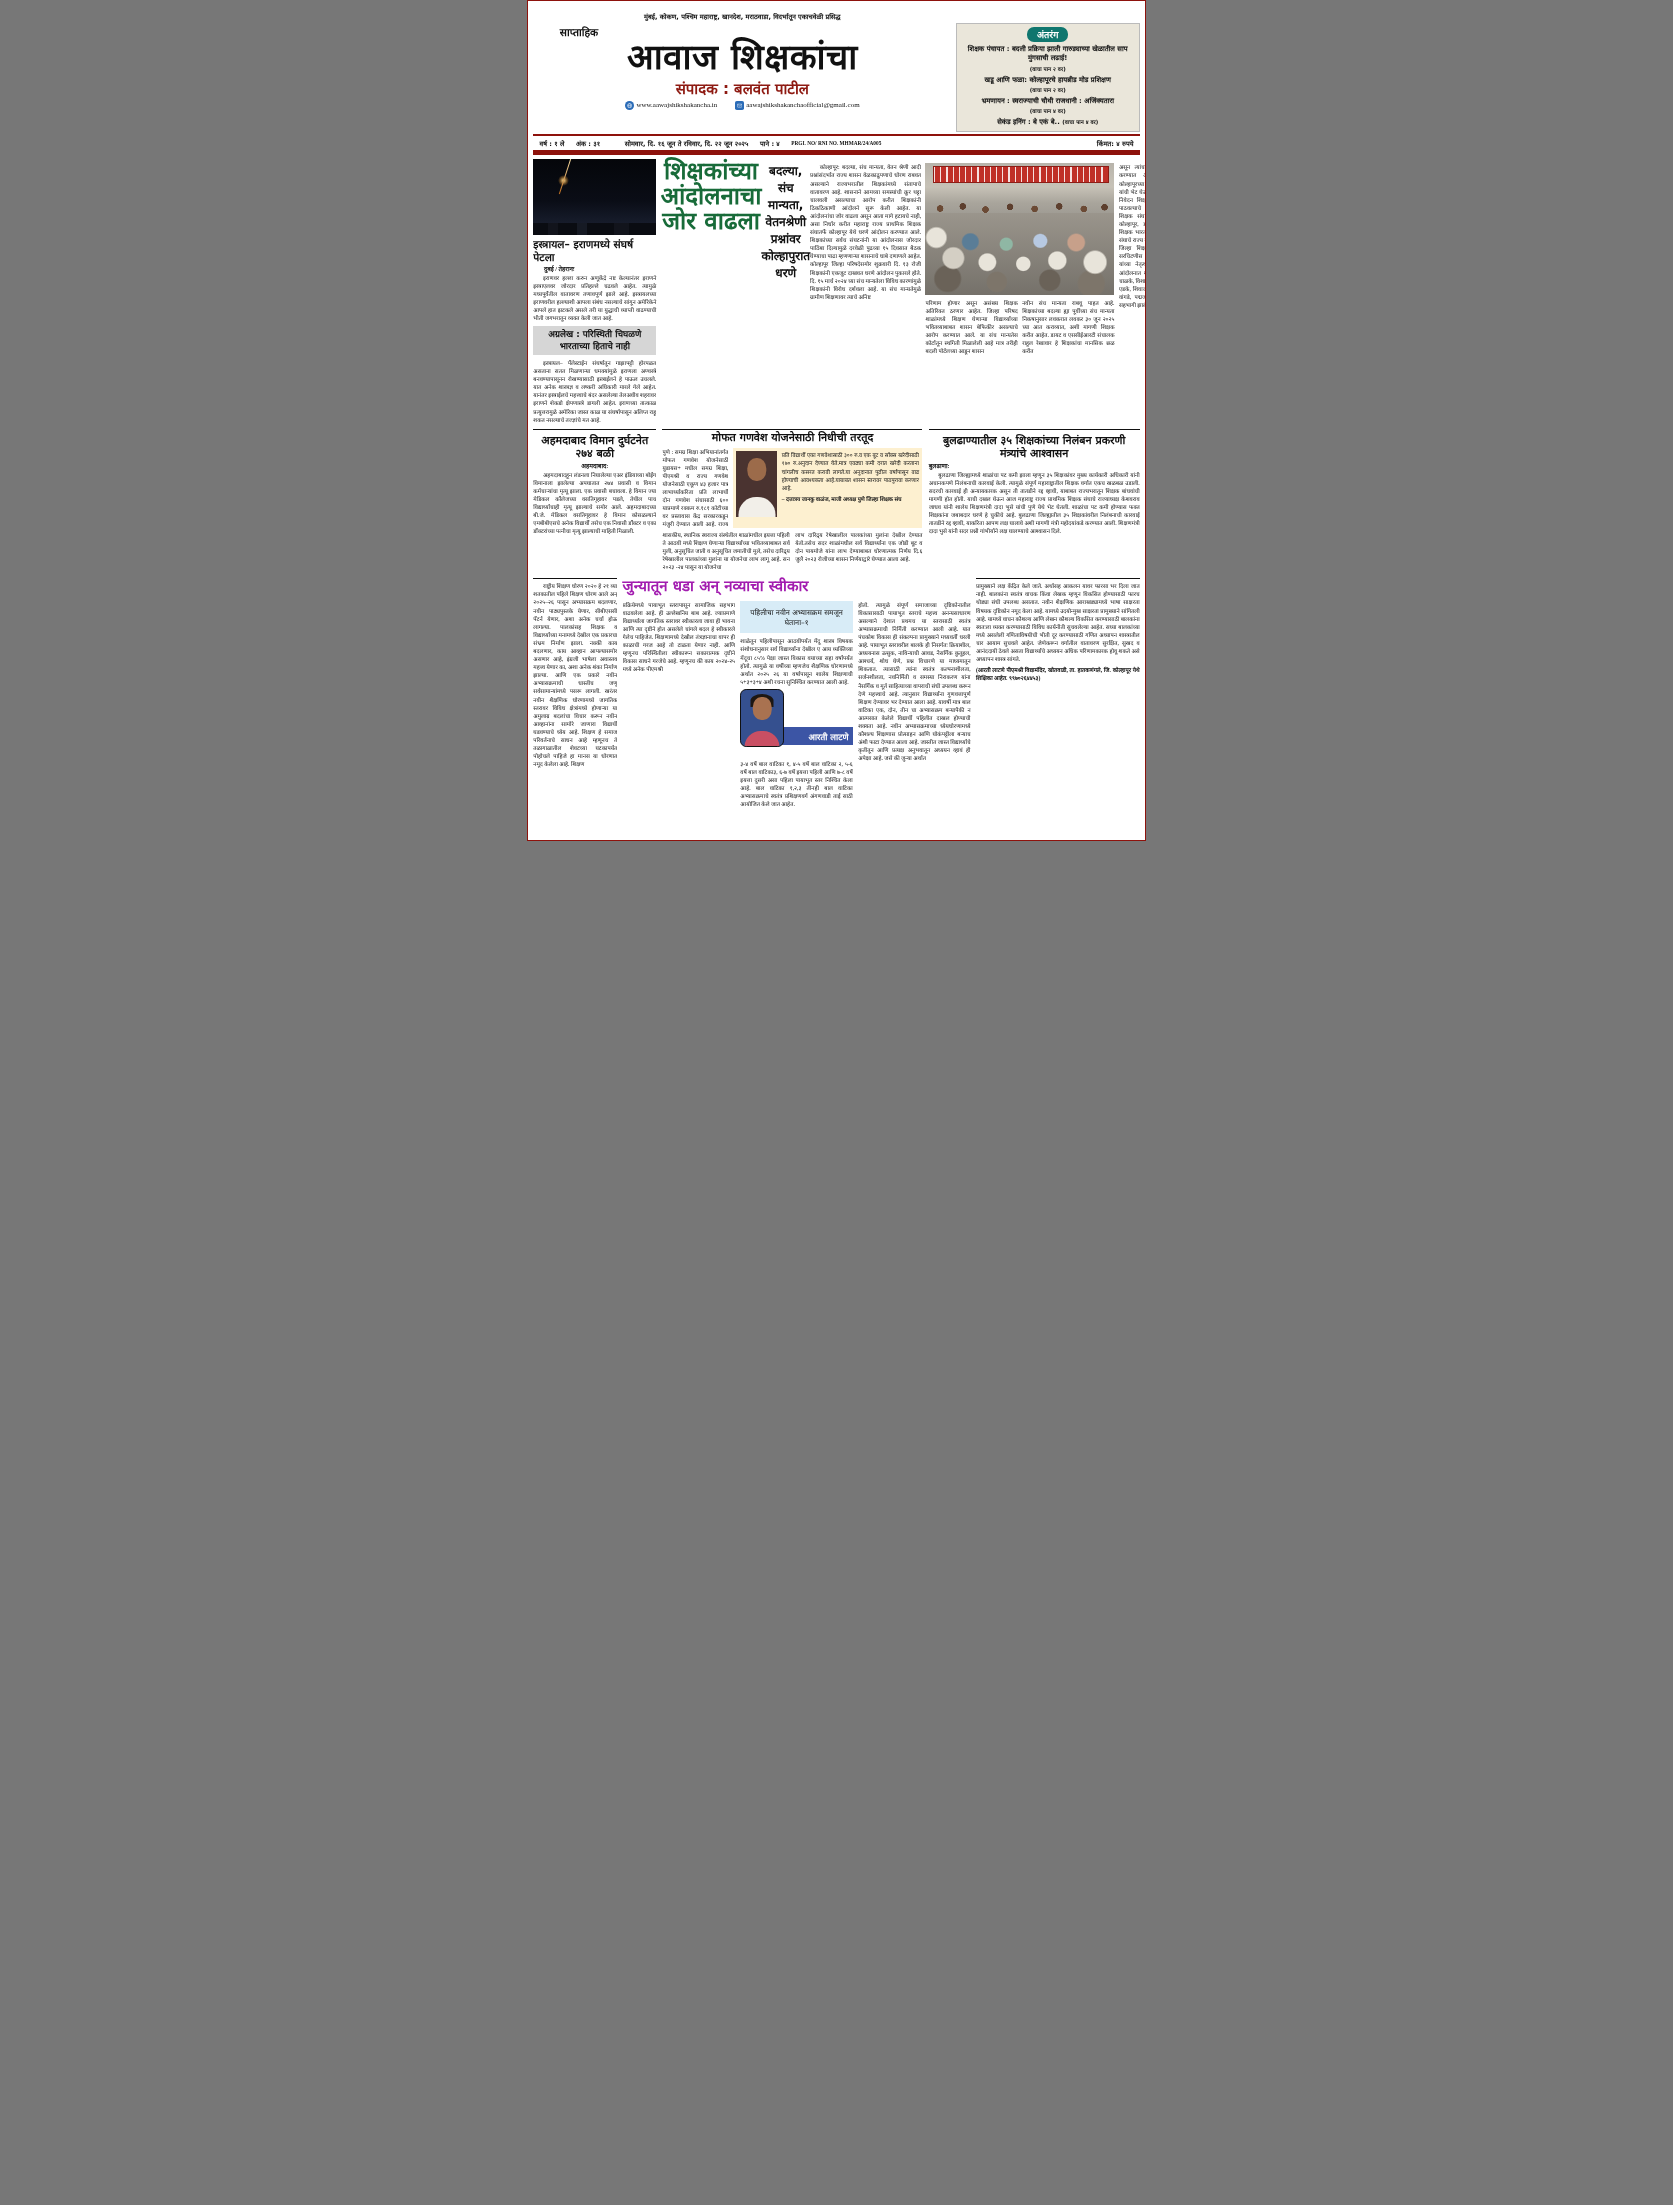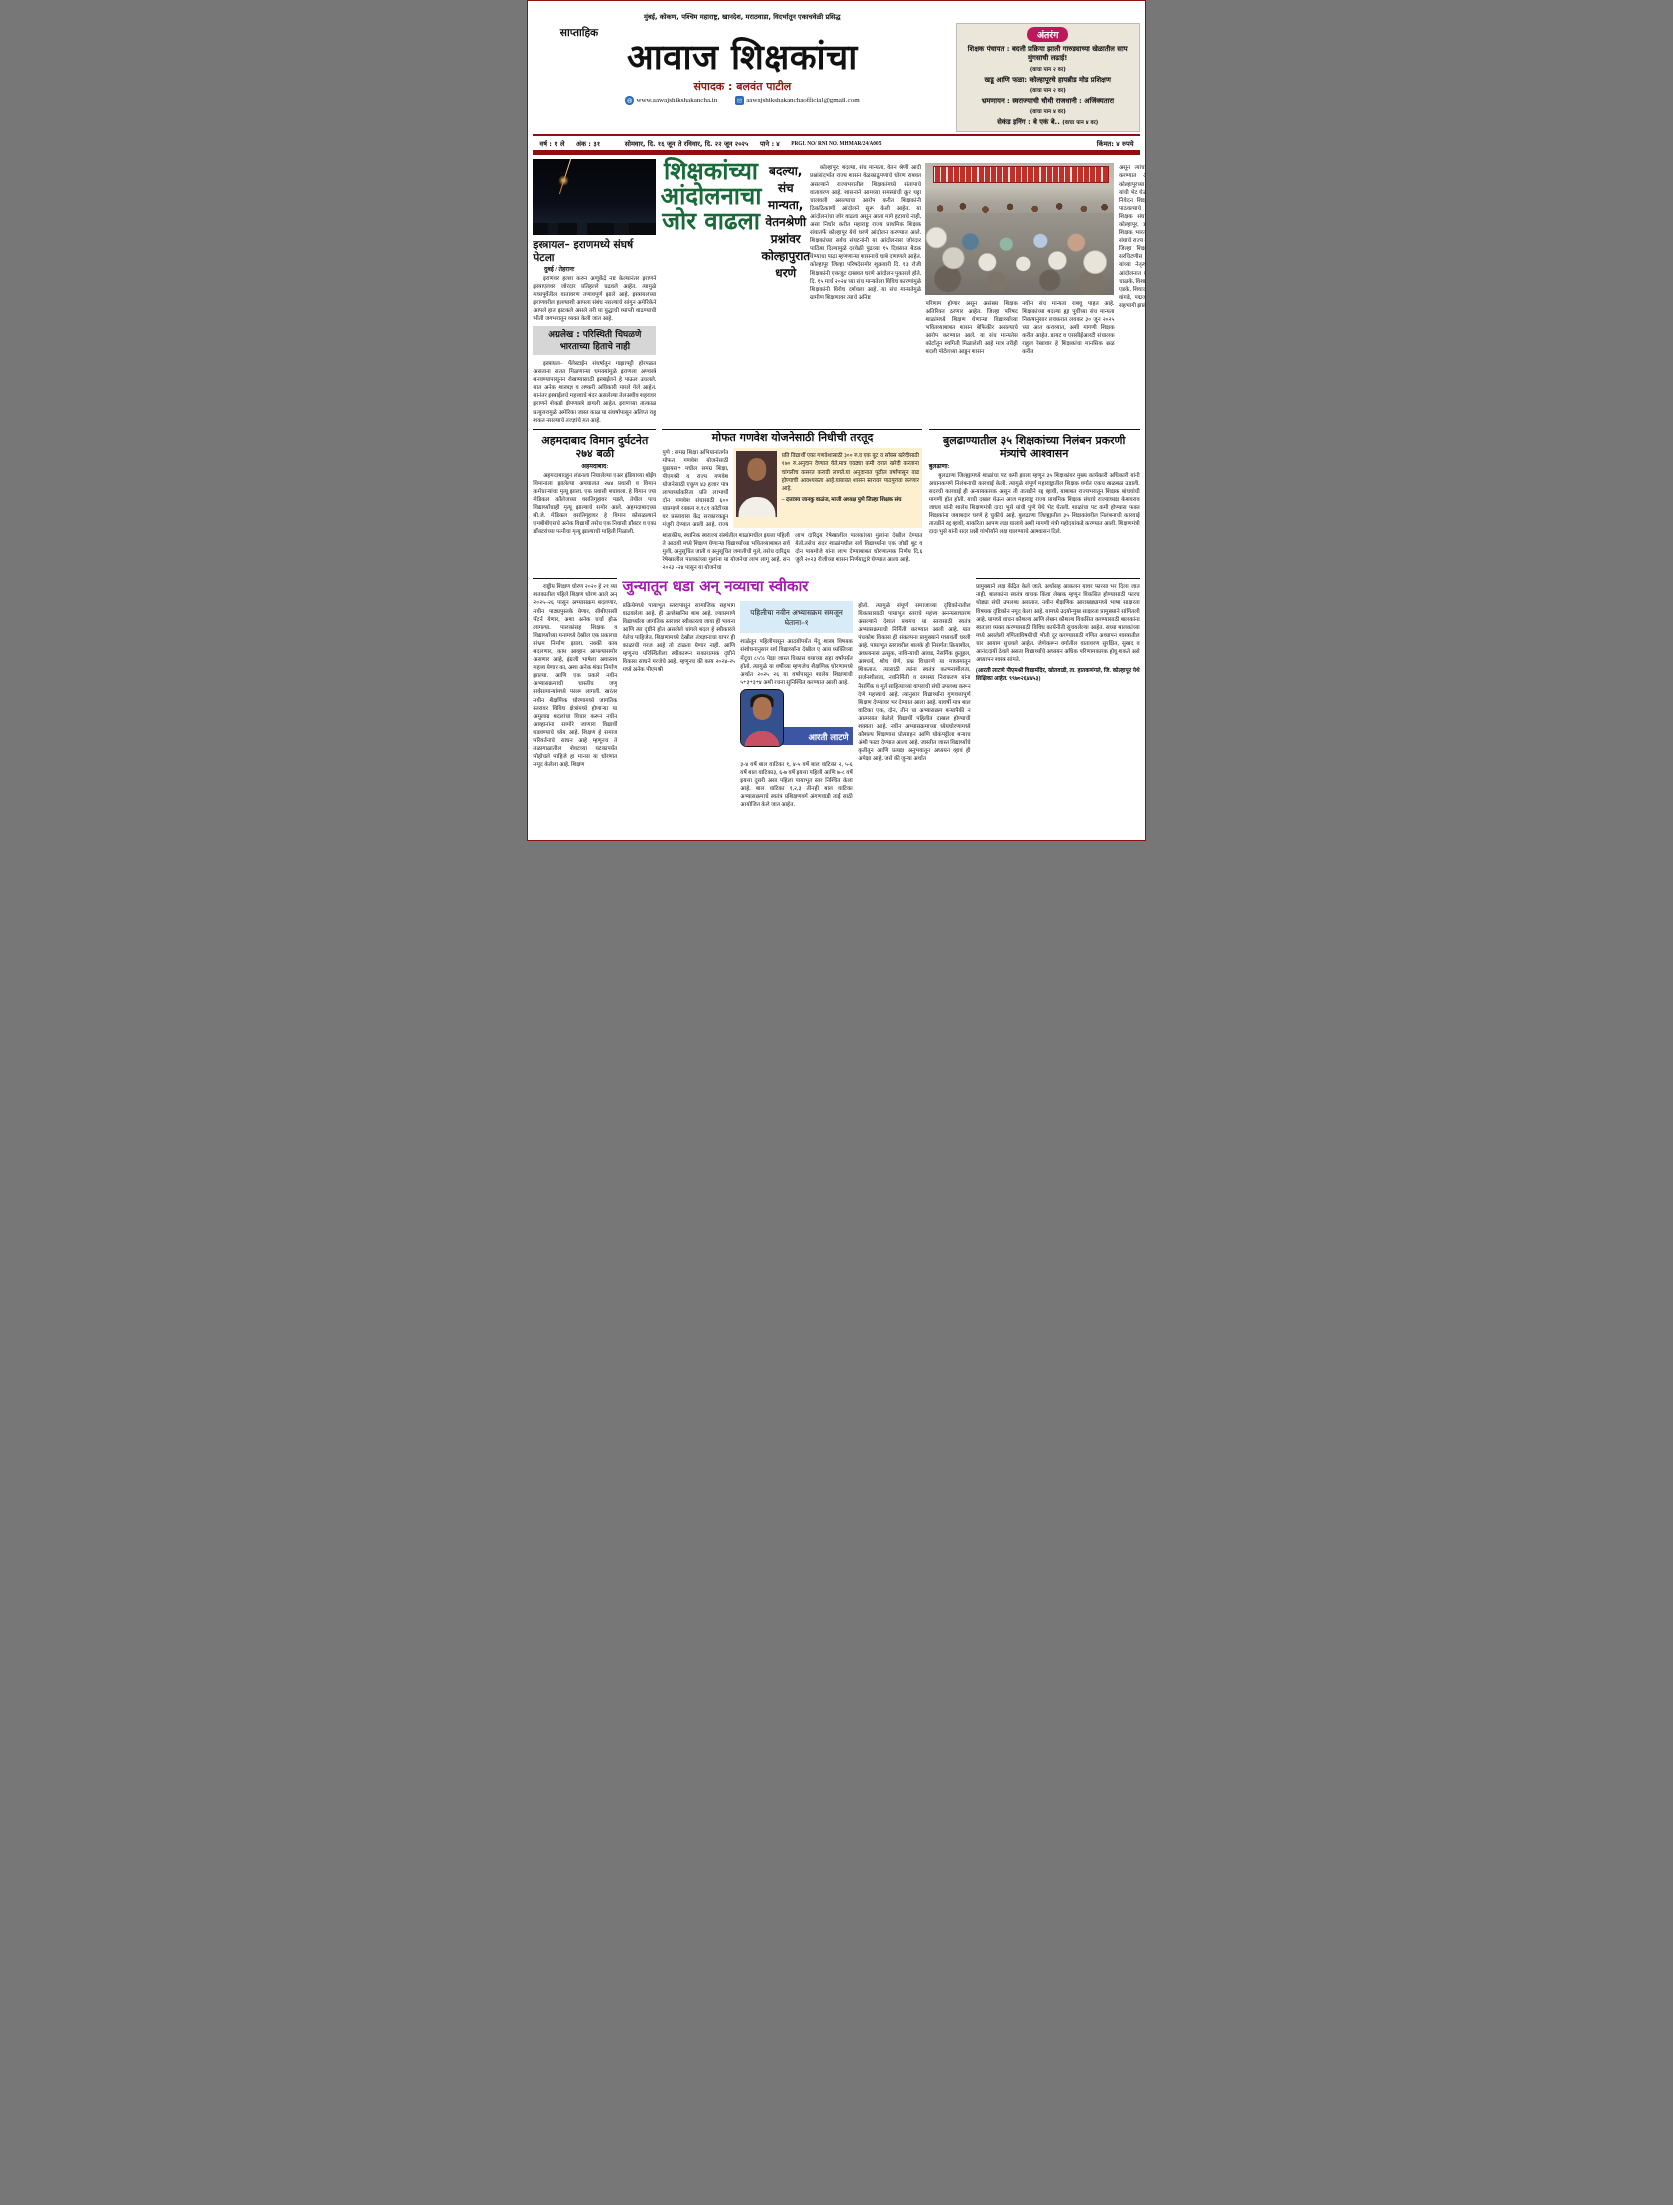--- a/index.html
+++ b/index.html
@@ -5,27 +5,27 @@
   html,body{margin:0;padding:0;background:#777;}
   .page{position:relative;width:619px;height:841px;margin:0 auto;background:#fff;
         border:1.3px solid #8e120c;box-sizing:border-box;padding:4.4px 5.3px;overflow:hidden;
         font-family:"Liberation Serif", serif;color:#111;}
   
   .hdr{display:flex;gap:4.4px;}
   .mast{flex:1;text-align:center;position:relative;}
   .tagline{font-family:"DejaVu Sans", sans-serif;font-weight:bold;font-size:6.6px;margin-top:6.2px;}
   .weekly{font-family:"DejaVu Sans", sans-serif;font-weight:bold;font-size:10.6px;text-align:left;margin:4.4px 0 0 26.5px;}
   .mtitle{font-family:"DejaVu Sans", sans-serif;font-weight:bold;font-size:35px;line-height:1.05;letter-spacing:0.4px;}
-  .editor{font-family:"DejaVu Sans", sans-serif;font-weight:bold;font-size:11px;color:#8e1a12;margin-top:1.8px;}
+  .editor{font-family:"DejaVu Sans", sans-serif;font-weight:bold;font-size:15px;color:#8e1a12;margin-top:1.8px;}
   .contact{display:flex;justify-content:center;gap:17.6px;font-size:7px;margin-top:3.5px;align-items:center;}
   .cic{display:inline-flex;width:8.8px;height:8.8px;border-radius:50%;background:#2b6cb8;color:#fff;
        align-items:center;justify-content:center;font-size:5.3px;margin-right:2.6px;flex:0 0 auto;}
   .cmail{border-radius:1.8px;}
   .ant{width:184px;background:#eae6da;border:0.4px solid #bbb;margin-top:17.6px;padding:2.6px 4.4px 3.5px;box-sizing:border-box;text-align:center;}
-  .ant-badge{display:inline-block;background:#be185d;color:#fff;font-family:"DejaVu Sans", sans-serif;
+  .ant-badge{display:inline-block;background:#0f766e;color:#fff;font-family:"DejaVu Sans", sans-serif;
              font-weight:bold;font-size:9.3px;padding:1.3px 9.7px;border-radius:7px;}
   .ant-item{font-family:"DejaVu Sans", sans-serif;font-weight:bold;font-size:6.8px;line-height:1.35;margin-top:3.1px;}
   .ant-ref{font-family:"DejaVu Sans", sans-serif;font-weight:bold;font-size:5.5px;margin-top:0.9px;}
   
   .rule-thin{height:2.2px;background:#8e120c;margin-top:2.6px;}
   .infobar{display:flex;align-items:center;gap:11.5px;padding:2.2px 6.2px;font-family:"DejaVu Sans", sans-serif;
            font-weight:bold;font-size:6.6px;white-space:nowrap;}
   .infobar .rni{font-size:5.3px;font-family:"Liberation Serif", serif;font-weight:bold;}
   .band{height:5.7px;background:#8e120c;}
   

